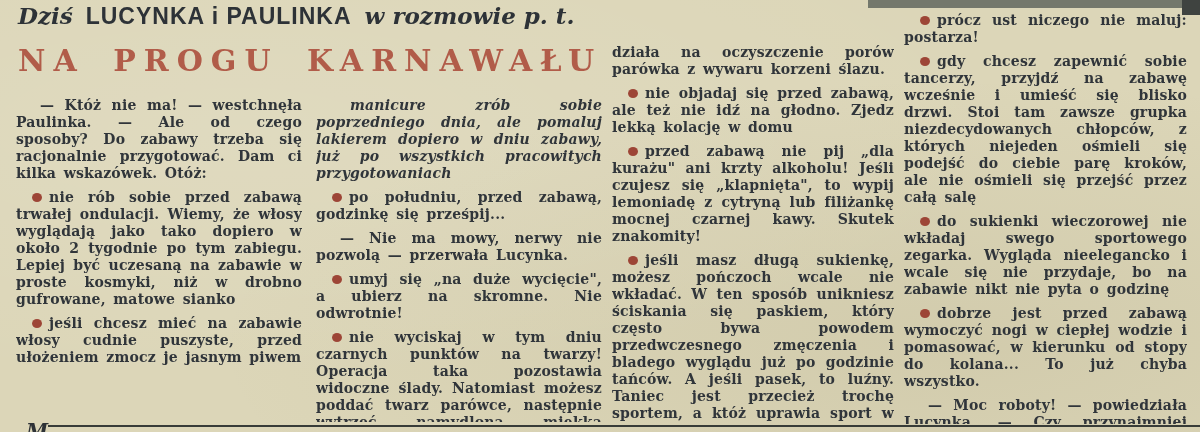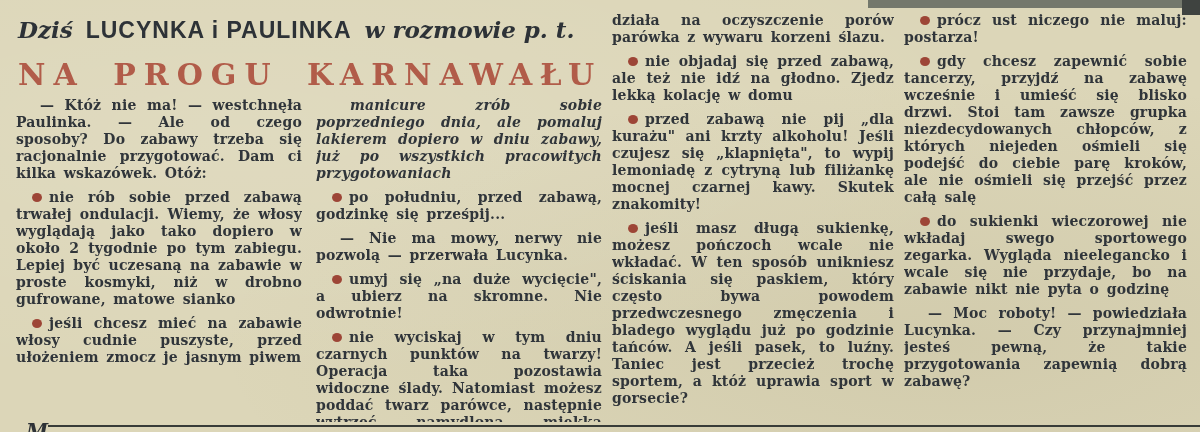--- a/index.html
+++ b/index.html
@@ -39,21 +39,21 @@
   .bottom-mark{
     position:absolute;left:26px;top:421px;width:30px;height:11px;
     overflow:hidden;
   }
   .bottom-mark span{
     font-style:italic;font-weight:bold;font-size:20px;color:#2e3236;
     line-height:20px;display:block;
   }
   
   .header{
-    position:absolute;left:18px;top:16px;width:575px;
+    position:absolute;left:18px;top:2px;width:575px;
   }
   .kicker{
     display:flex;align-items:baseline;gap:13px;
     white-space:nowrap;
   }
   .kicker .script{
     font-family:"DejaVu Serif","Liberation Serif",serif;
     font-style:italic;font-weight:bold;font-size:23px;color:#2d3237;
   }
   .kicker .names{
@@ -77,21 +77,21 @@
     overflow:hidden;
   }
   .col-1{left:16px;top:97px;width:286px;height:325px;}
   .col-2{left:316px;top:97px;width:286px;height:325px;}
   .col-3{left:612px;top:12px;width:282px;height:412px;}
   .col-4{left:904px;top:12px;width:283px;height:412px;}
   .para{margin:0 0 7px 0;}
   .para.dialog{text-indent:24px;}
   .para.bullet{text-indent:16px;}
   .para.indent{text-indent:34px;font-style:italic;}
-  .para.flush{text-indent:0;}
+  .para.flush{text-indent:0;margin-top:32px;}
   .dot{
     display:inline-block;width:10px;height:9px;border-radius:50%;
     background:var(--bullet);
     margin-right:7px;vertical-align:baseline;
   }
 </style>
 </head>
 <body>
 
 <div class="page">
@@ -123,20 +123,21 @@
   <div class="col col-3">
       <p class="para flush"><span>działa na oczyszczenie porów parówka z wywaru korzeni ślazu.</span></p>
       <p class="para bullet"><span class="dot"></span><span>nie objadaj się przed zabawą, ale też nie idź na głodno. Zjedz lekką kolację w domu</span></p>
       <p class="para bullet"><span class="dot"></span><span>przed zabawą nie pij „dla kurażu" ani krzty alkoholu! Jeśli czujesz się „klapnięta", to wypij lemoniadę z cytryną lub filiżankę mocnej czarnej kawy. Skutek znakomity!</span></p>
       <p class="para bullet"><span class="dot"></span><span>jeśli masz długą sukienkę, możesz pończoch wcale nie wkładać. W ten sposób unikniesz ściskania się paskiem, który często bywa powodem przedwczesnego zmęczenia i bladego wyglądu już po godzinie tańców. A jeśli pasek, to luźny. Taniec jest przecież trochę sportem, a któż uprawia sport w gorsecie?</span></p>
     </div>
   <div class="col col-4">
       <p class="para bullet"><span class="dot"></span><span>prócz ust niczego nie maluj: postarza!</span></p>
       <p class="para bullet"><span class="dot"></span><span>gdy chcesz zapewnić sobie tancerzy, przyjdź na zabawę wcześnie i umieść się blisko drzwi. Stoi tam zawsze grupka niezdecydowanych chłopców, z których niejeden ośmieli się podejść do ciebie parę kroków, ale nie ośmieli się przejść przez całą salę</span></p>
       <p class="para bullet"><span class="dot"></span><span>do sukienki wieczorowej nie wkładaj swego sportowego zegarka. Wygląda nieelegancko i wcale się nie przydaje, bo na zabawie nikt nie pyta o godzinę</span></p>
+      <p class="para bullet"><span class="dot"></span><span>dobrze jest przed zabawą wymoczyć nogi w ciepłej wodzie i pomasować, w kierunku od stopy do kolana... To już chyba wszystko.</span></p>
       <p class="para dialog"><span>— Moc roboty! — powiedziała Lucynka. — Czy przynajmniej jesteś pewną, że takie przygotowania zapewnią dobrą zabawę?</span></p>
     </div>
 
   <div class="bottom-mark">
       <span>M</span>
     </div>
   <div class="bottom-rule"></div>
 
 </div>
 

